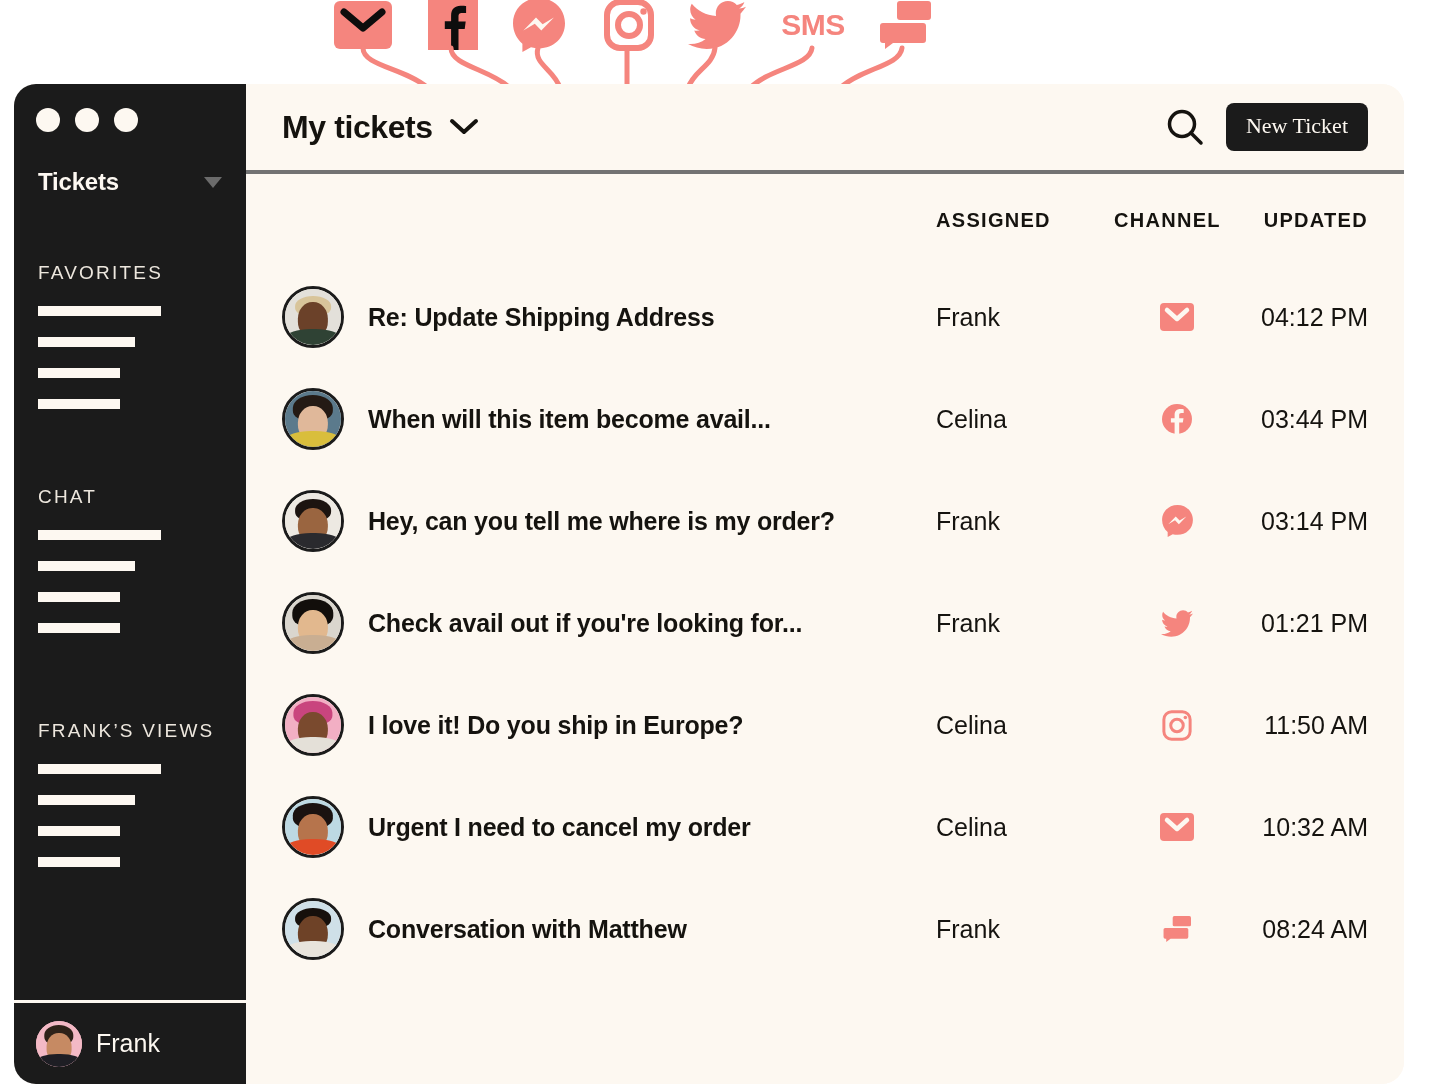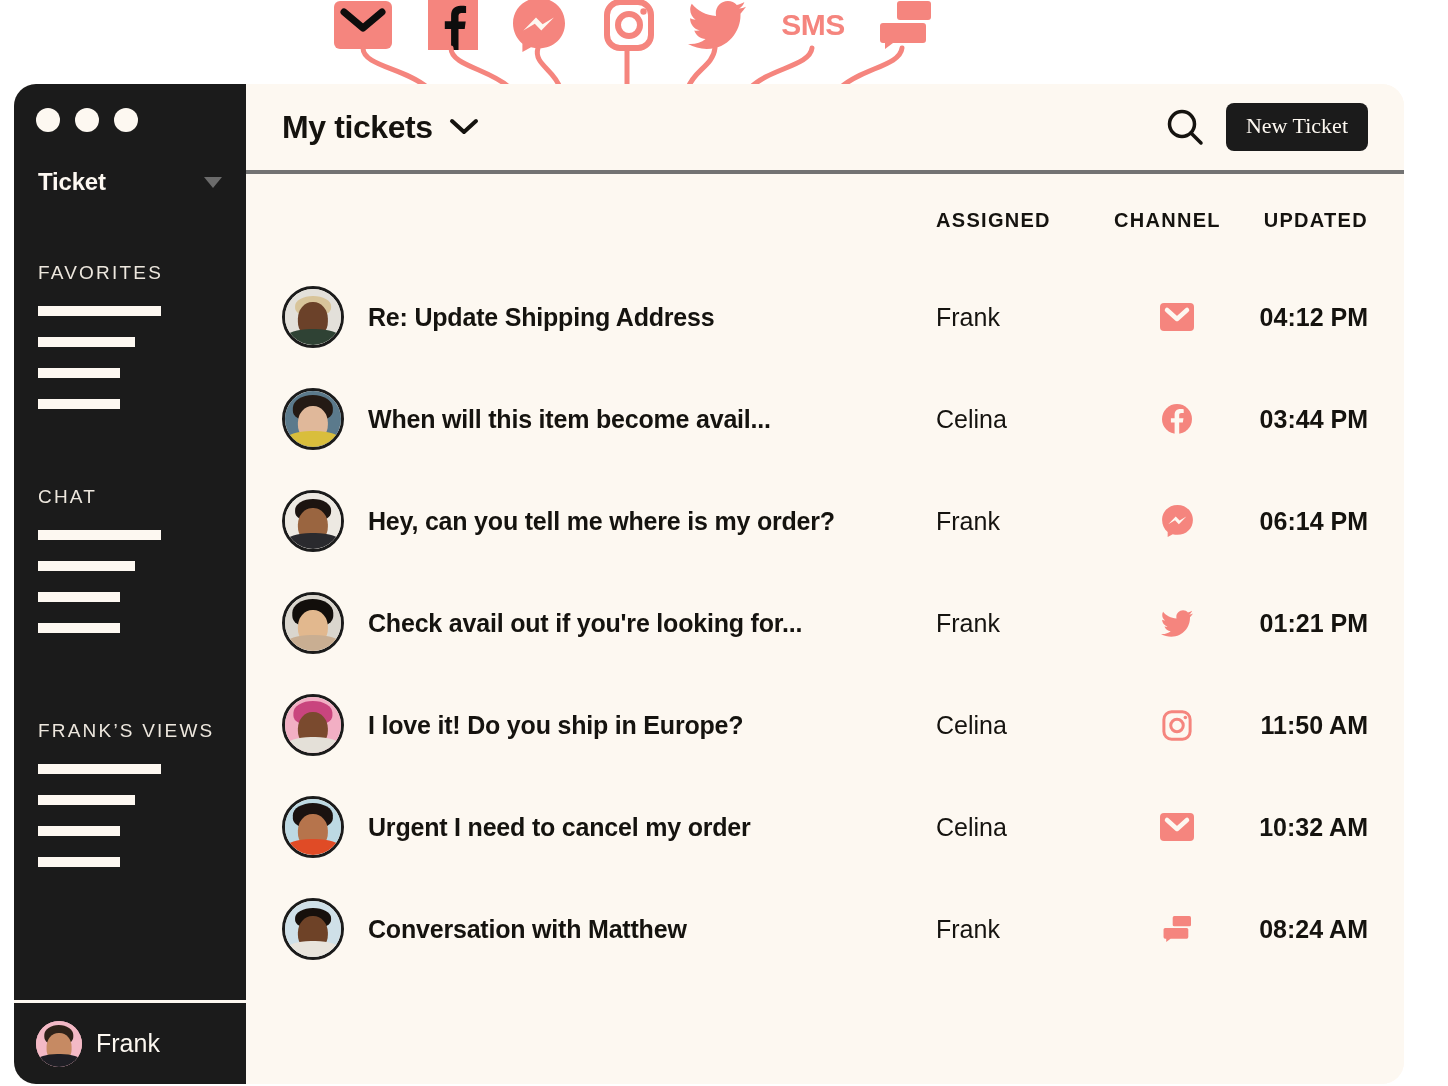--- a/index.html
+++ b/index.html
@@ -147,21 +147,21 @@
     width: 62px; height: 62px; border-radius: 50%;
     border: 3px solid #1B1B1B; flex: none;
     overflow: hidden; position: relative;
   }
   .subject-text {
     font-size: 25px; font-weight: 700; color: #15130F;
     letter-spacing: -0.2px;
   }
   .cell-assigned { width: 178px; font-size: 25px; color: #15130F; }
   .cell-channel { width: 126px; display: flex; justify-content: center; }
-  .cell-updated { width: 128px; text-align: right; font-size: 25px; color: #15130F; font-weight: bold; }
+  .cell-updated { width: 128px; text-align: right; font-size: 25px; color: #15130F; }
 
   
   .face { position: absolute; inset: 0; }
   .face .bg { position: absolute; inset: 0; }
   .face .head {
     position: absolute; left: 50%; top: 26%;
     width: 54%; height: 62%;
     transform: translateX(-50%);
     border-radius: 48% 48% 44% 44%;
   }
@@ -257,21 +257,21 @@
 
     <aside class="sidebar">
 
       <div class="traffic">
         <span class="dot"></span>
         <span class="dot"></span>
         <span class="dot"></span>
       </div>
 
       <div class="sb-title-row">
-        <span class="sb-title">Ticket</span>
+        <span class="sb-title">Tickets</span>
         <span class="caret-down"></span>
       </div>
 
       <div class="sb-section fav">
         <div class="sb-heading">FAVORITES</div>
         <div class="bar w1"></div>
         <div class="bar w2"></div>
         <div class="bar w3"></div>
         <div class="bar w4"></div>
       </div>
@@ -391,21 +391,21 @@
             <span class="subject-text">Hey, can you tell me where is my order?</span>
           </div>
           <div class="cell-assigned">Frank</div>
           <div class="cell-channel">
             <svg width="31" height="32" viewBox="0 0 52 54">
               <path d="M26 0C11.3 0 0 10.8 0 25.3c0 8.3 3.7 15.6 9.4 20.4V54l8.6-4.7
                        c2.5.7 5.2 1.1 8 1.1 14.7 0 26-10.8 26-25.1S40.7 0 26 0z" fill="#F5857E"></path>
               <path d="M10.4 32.6L23 19.4l6.6 6.9 11.3-6.9-12.6 13.2-6.5-6.9z" fill="#FDF8F1"></path>
             </svg>
           </div>
-          <div class="cell-updated">06:14 PM</div>
+          <div class="cell-updated">03:14 PM</div>
         </div>
 
         <div class="row">
           <div class="cell-subject">
             <span class="row-avatar">
               <span class="face">
                 <span class="bg" style="background:#DAD6CE"></span>
                 <span class="hair" style="background:#120E0B; top:8%; height:50%; width:74%"></span>
                 <span class="head" style="background:#E2B88E; top:26%"></span>
                 <span class="body" style="background:#C9AE92"></span>

